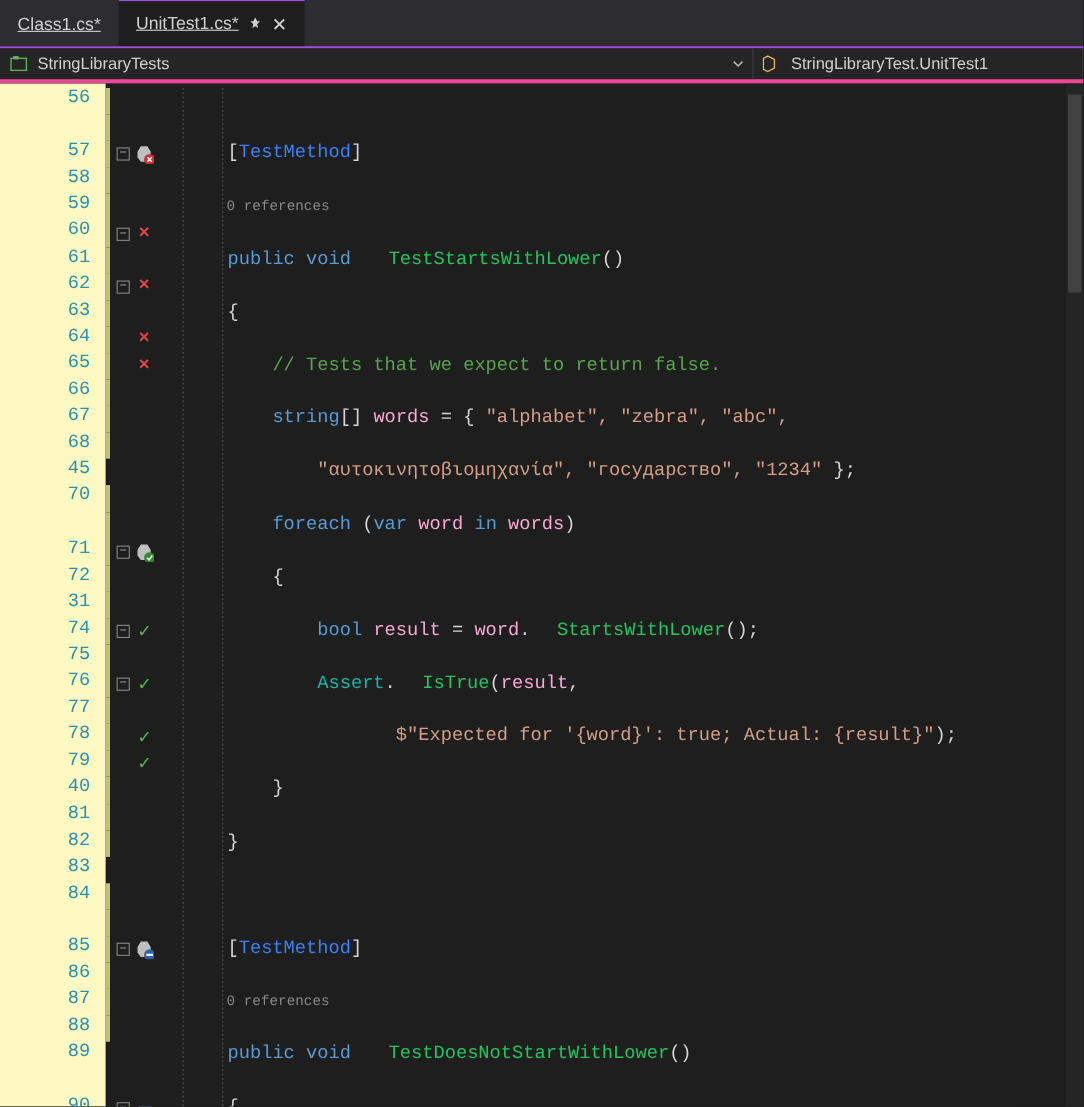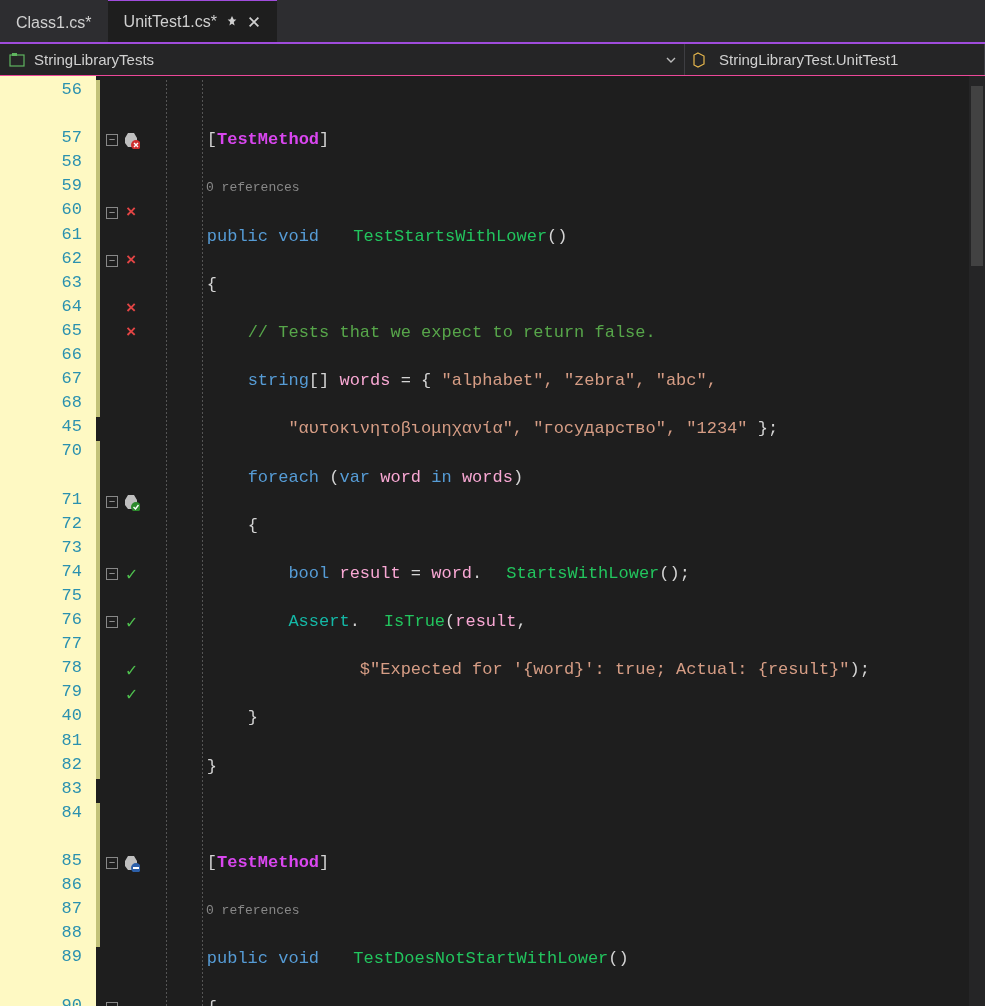--- a/index.html
+++ b/index.html
@@ -7,39 +7,40 @@
   background:#1e1e1e;
   font-family:Consolas,'Courier New',monospace;
   color:#d4d4d4;
   width:985px; height:1006px;
   overflow:hidden;
 }
 .tabbar {
   height:44px; background:#2d2d30;
   display:flex; align-items:flex-end;
   border-bottom:2px solid #a04cdc;
+  text-decoration:underline;
 }
 .tab {
   height:38px; padding:0 16px;
   display:flex; align-items:center; gap:8px;
   color:#d0d0d0; font-family:'Segoe UI',sans-serif; font-size:16px;
   cursor:pointer; background:#2d2d30;
 }
 .tab.active {
   background:#1e1e1e;
   border-top:3px solid #a04cdc;
   height:44px;
 }
 .tab .pin,.tab .close {
   width:14px; height:14px; display:inline-flex; align-items:center; justify-content:center;
   fill:#d0d0d0;
 }
 .navbar {
   height:32px; background:#252526;
-  display:flex; border-bottom:1px solid #ec4899;
+  display:flex; border-bottom:4px solid #ec4899;
 }
 .navseg {
   flex:1; display:flex; align-items:center; gap:8px;
   padding:0 8px; font-family:'Segoe UI',sans-serif; font-size:15px; color:#d0d0d0;
   border-right:1px solid #3e3e42;
 }
 .navseg:last-child { flex:0 0 300px; }
 .navseg .nicon { width:18px; height:18px; }
 .navseg .chev { margin-left:auto; }
 .editor {
@@ -85,21 +86,21 @@
   background-size:1px 4px; background-repeat:repeat-y;
 }
 
 .kw { color:#569cd6; }
 .ty { color:#14b8a6; }
 .mth { color:#22c55e;margin-left:24px; }
 .str { color:#d69d85; }
 .cm { color:#57a64a; }
 .pn { color:#d4d4d4; }
 .vr { color:#f9a8d4; }
-.attr { color:#d946ef;font-weight:bold; }
+.attr { color:#3b82f6; }
 .scroll-v {
   position:absolute; right:0; top:76px; bottom:0; width:16px;
   background:#252526;
 }
 .scroll-thumb {
   position:absolute; left:2px; right:2px; top:10px; height:180px;
   background:#424242;
 }
 </style>
 </head>
@@ -163,21 +164,21 @@
     <div class="ln">64</div>
     <div class="ln">65</div>
     <div class="ln">66</div>
     <div class="ln">67</div>
     <div class="ln">68</div>
     <div class="ln">45</div>
     <div class="ln">70</div>
     <div class="codelens"></div>
     <div class="ln">71</div>
     <div class="ln">72</div>
-    <div class="ln">73</div>
+    <div class="ln">31</div>
     <div class="ln">74</div>
     <div class="ln">75</div>
     <div class="ln">76</div>
     <div class="ln">77</div>
     <div class="ln">78</div>
     <div class="ln">79</div>
     <div class="ln">40</div>
     <div class="ln">81</div>
     <div class="ln">82</div>
     <div class="ln">83</div>

